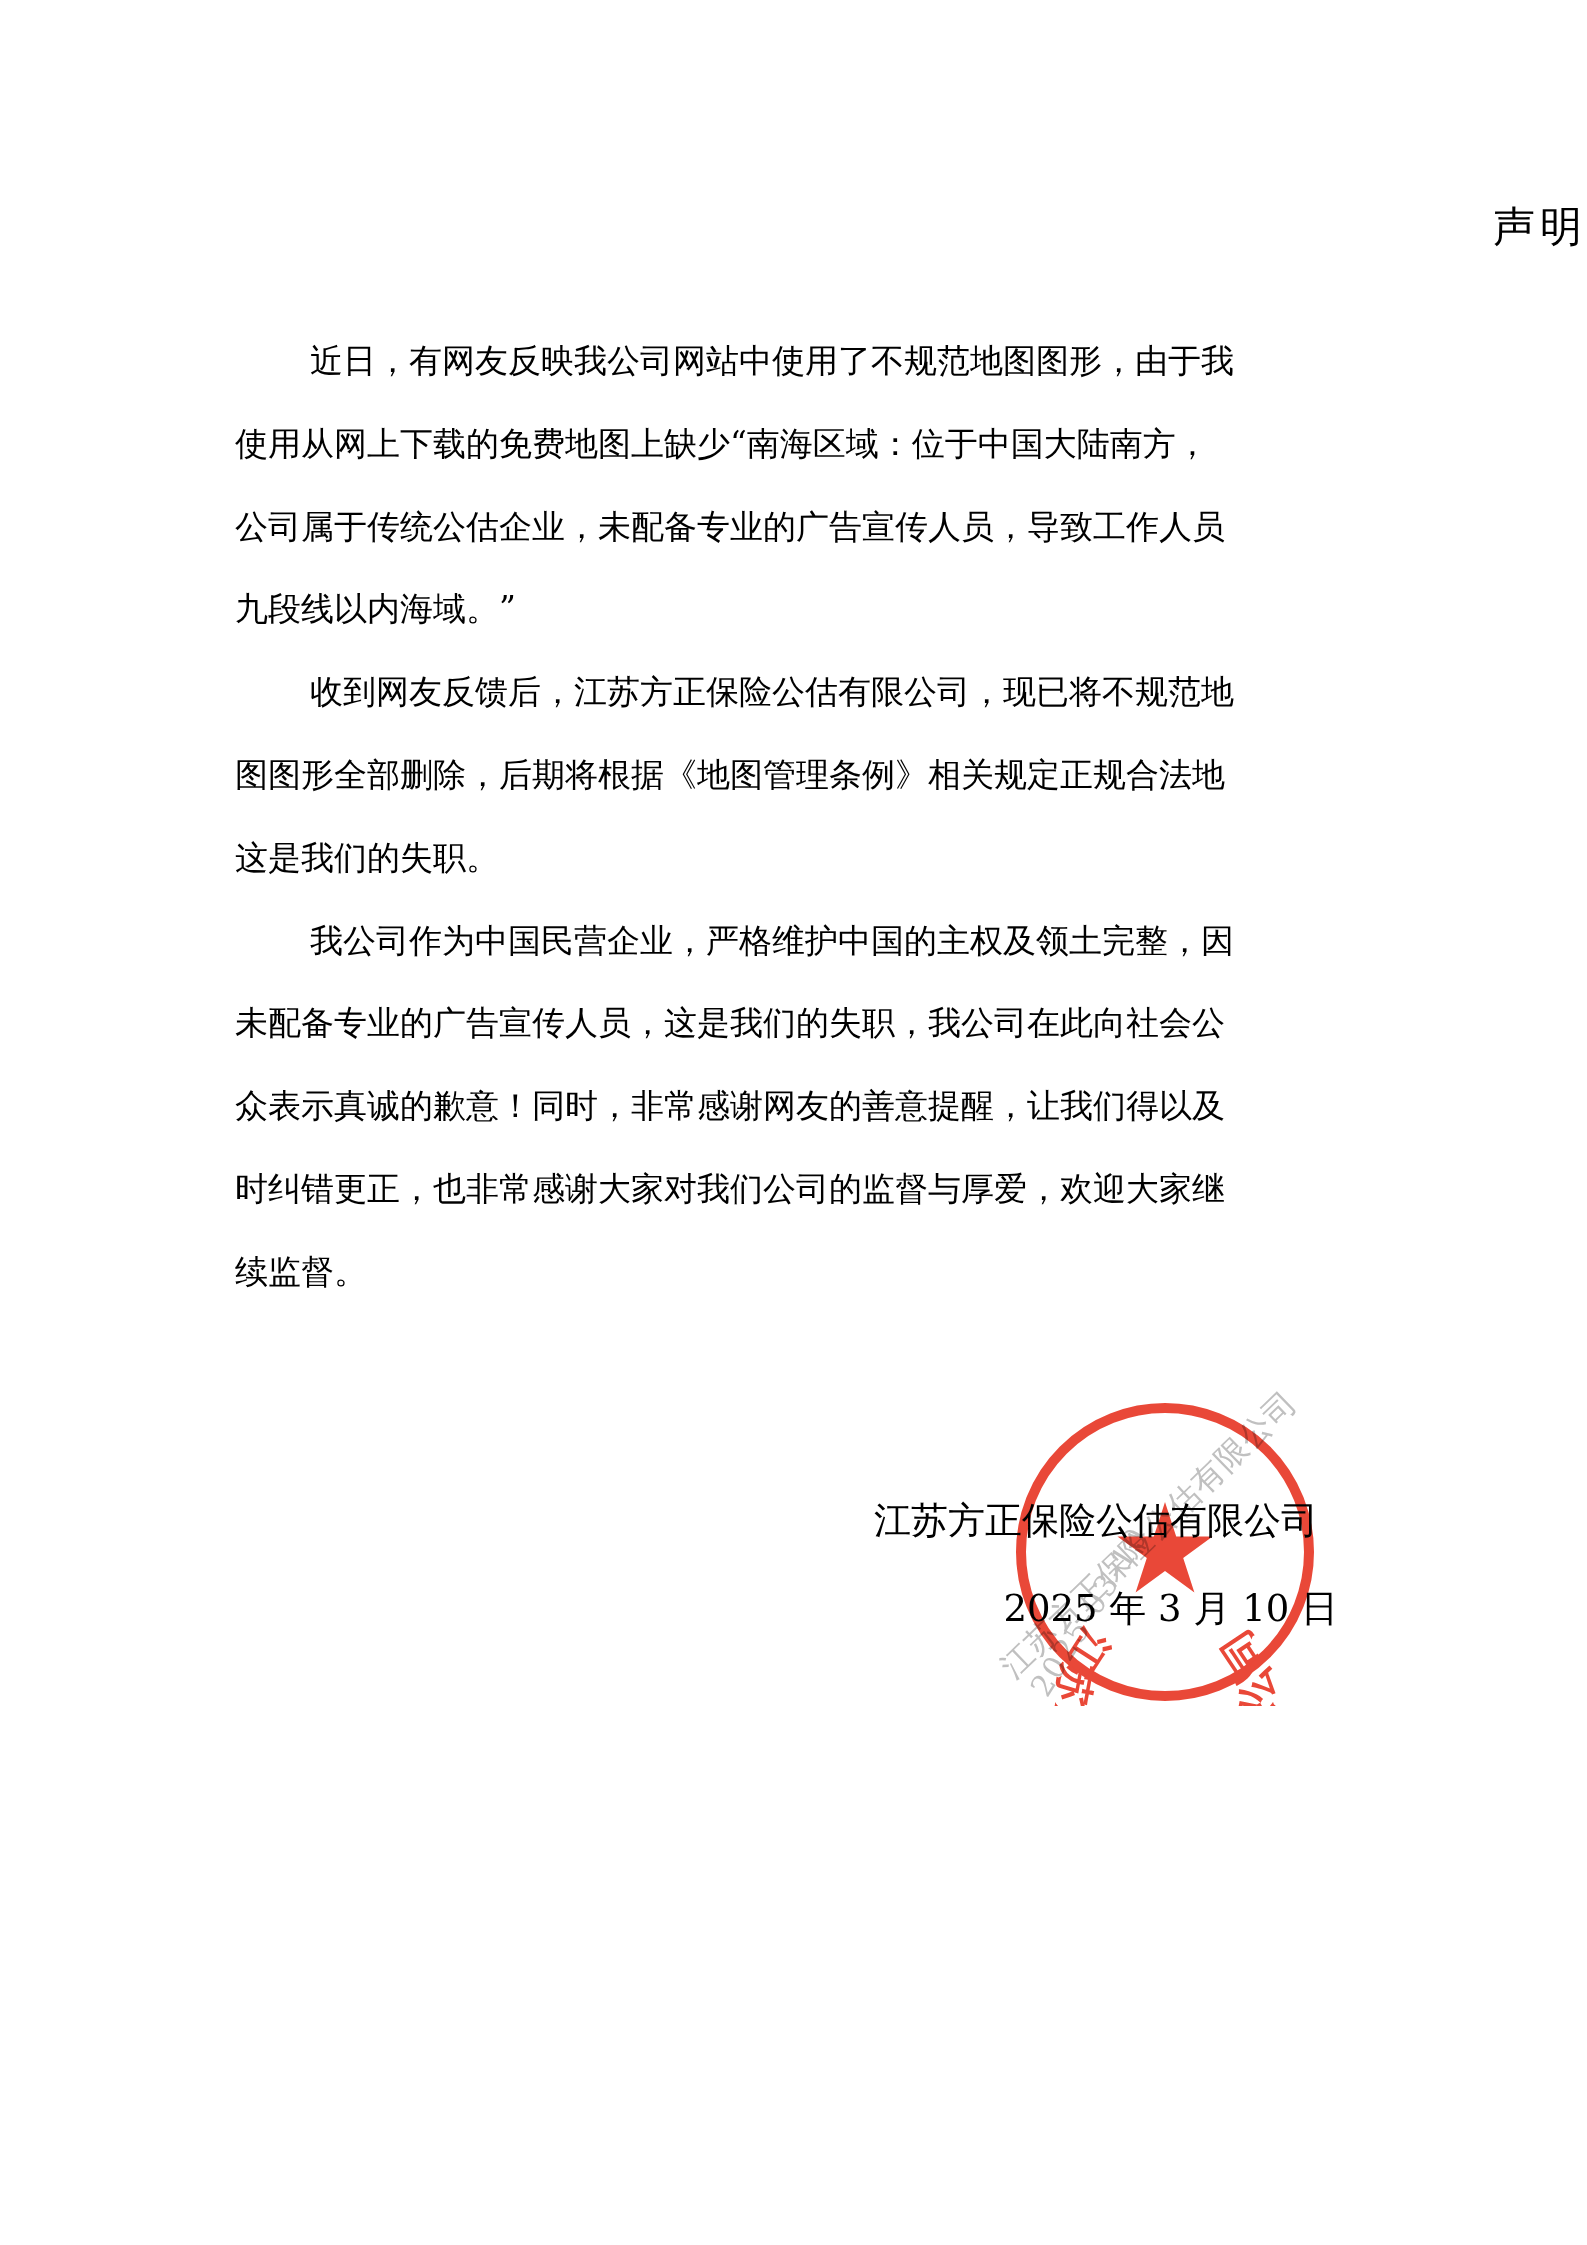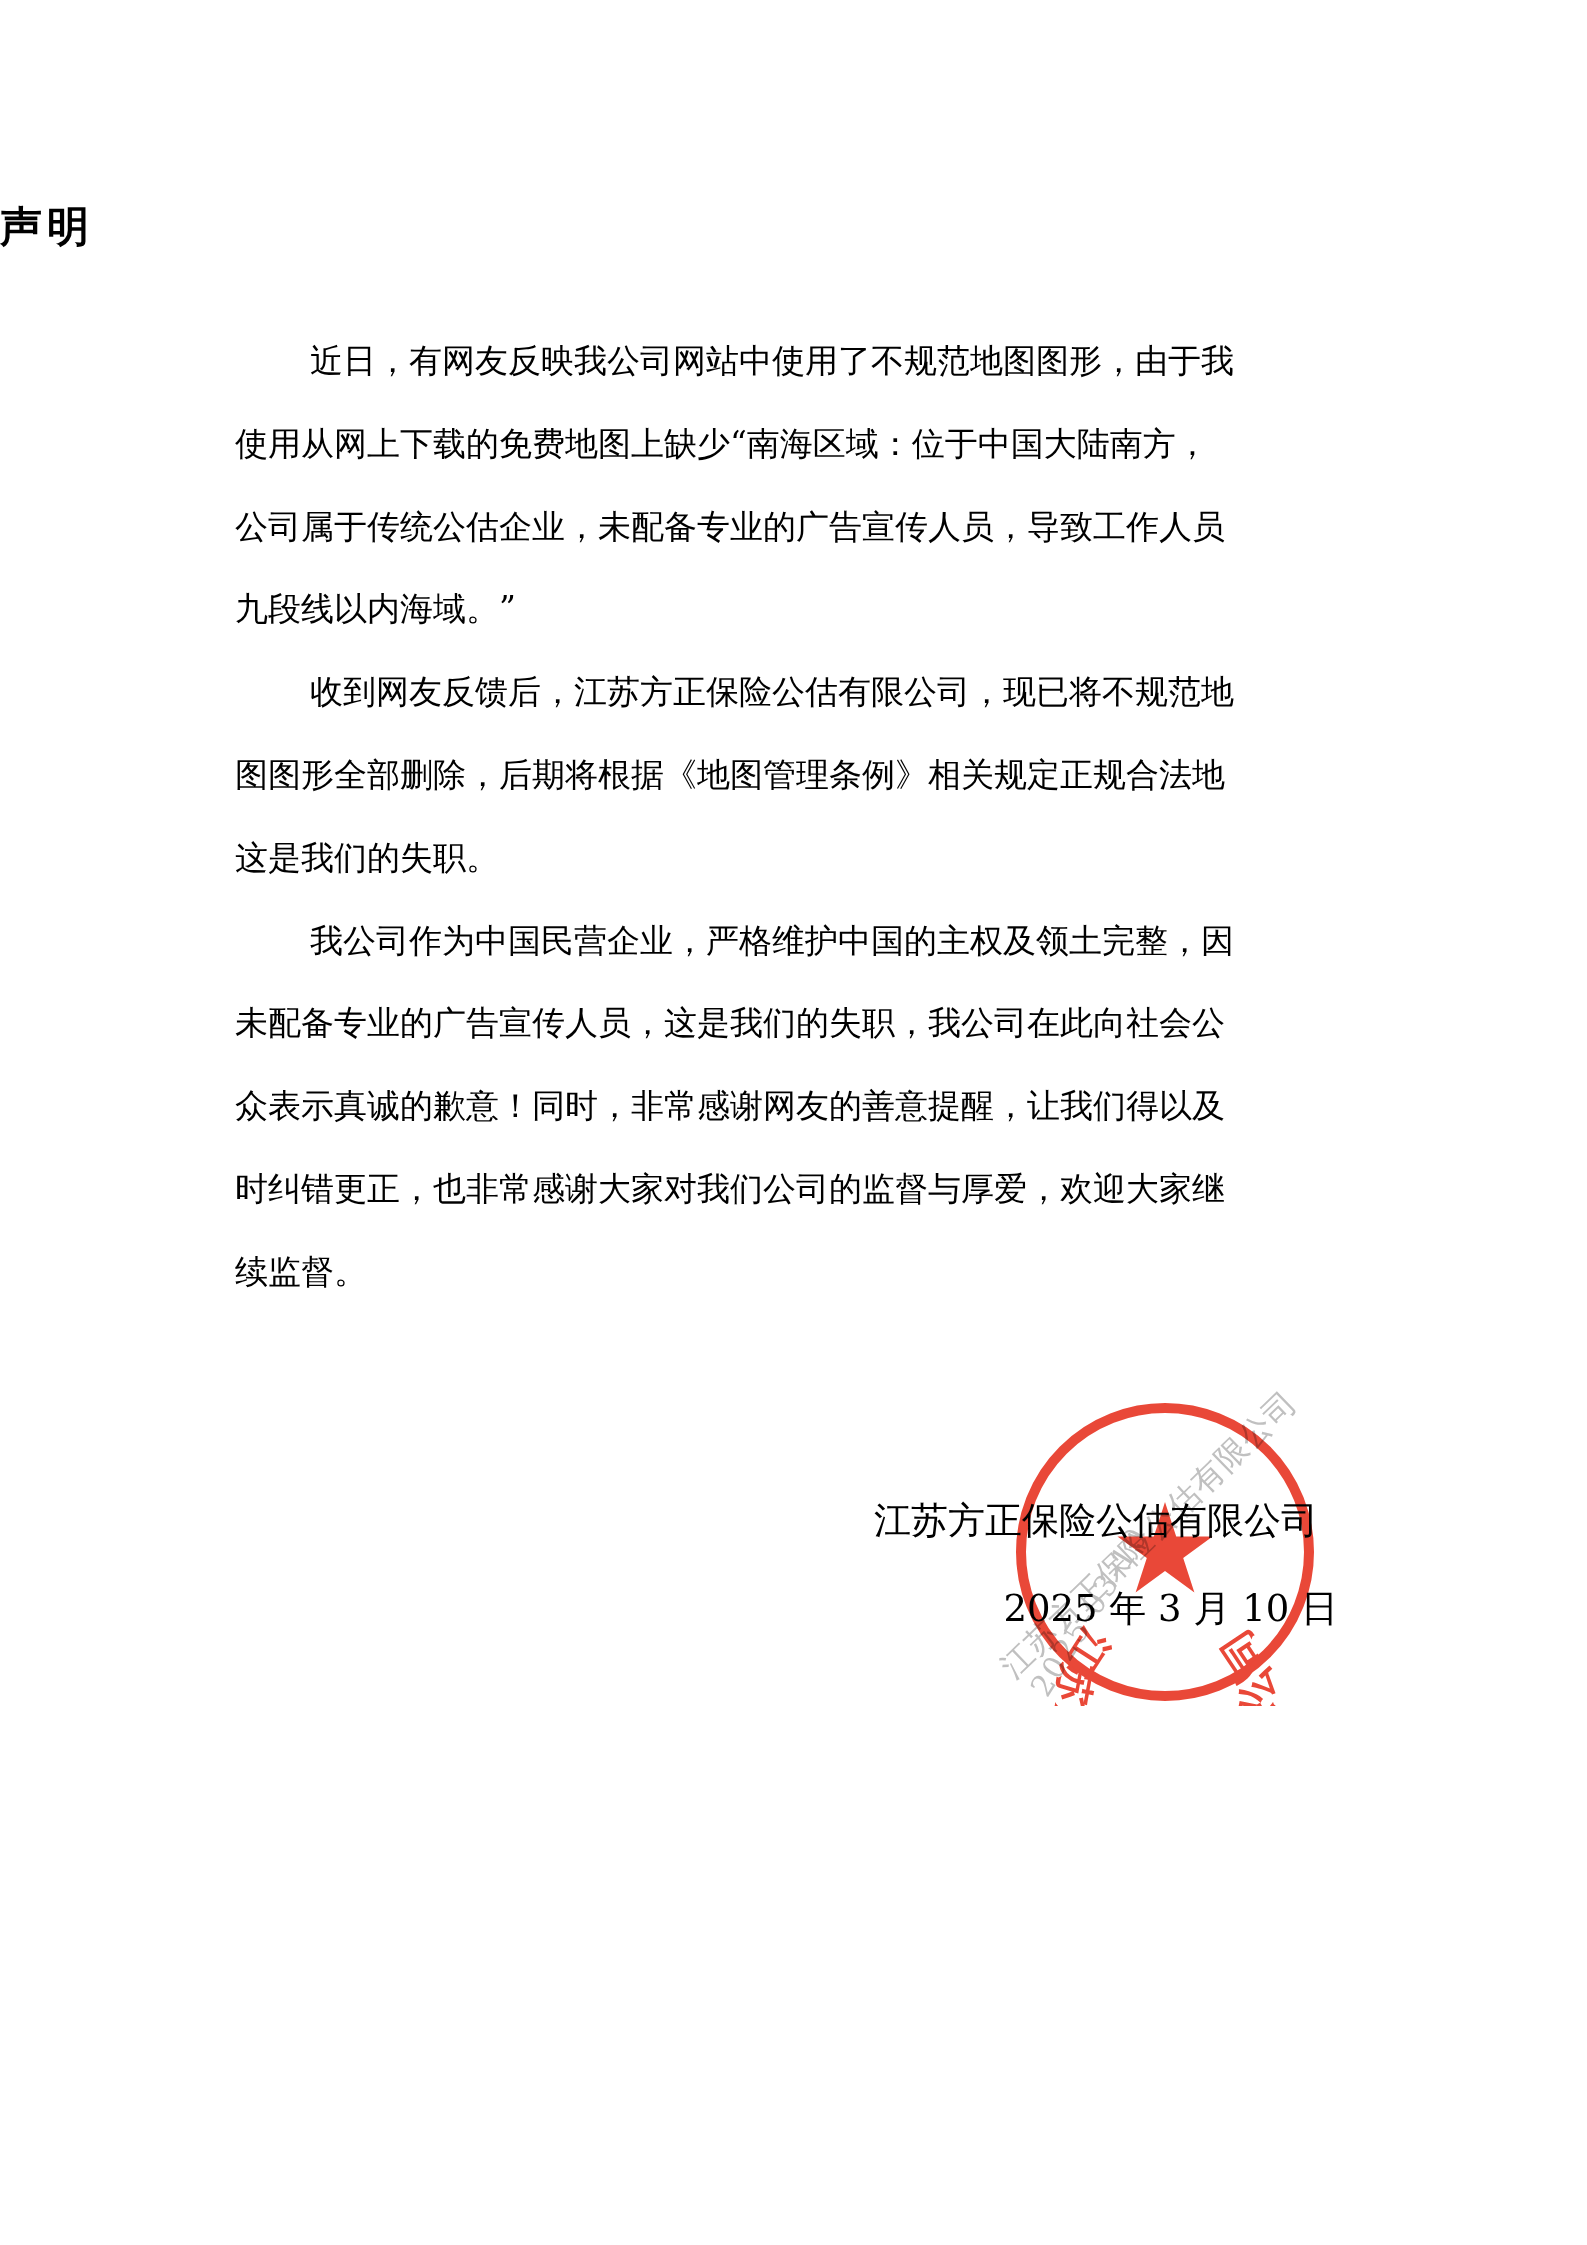--- a/index.html
+++ b/index.html
@@ -12,23 +12,23 @@
     background: #ffffff;
     overflow: hidden;
     font-family: "DejaVu Serif", "Liberation Serif", serif;
     color: #000;
   }
   .doc-title {
     position: absolute;
     top: 203px;
     left: 0;
     width: 100%;
-    text-align: left;
+    text-align: right;
     font-size: 42px;
-    font-weight: bold;
+    font-weight: normal;
     letter-spacing: 5px;
     line-height: 48px;
   }
   .doc-body {
     position: absolute;
     top: 320px;
     left: 235px;
     width: 1125px;
     font-size: 33px;
     line-height: 82.8px;

